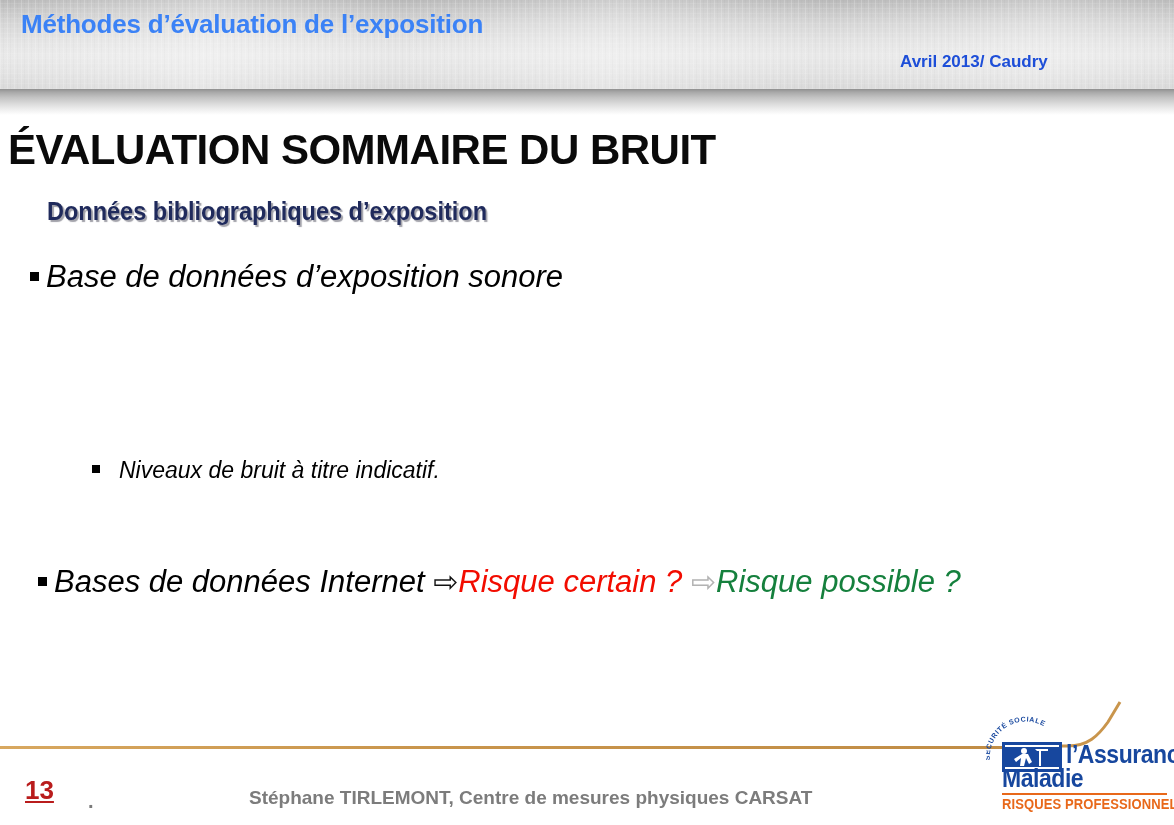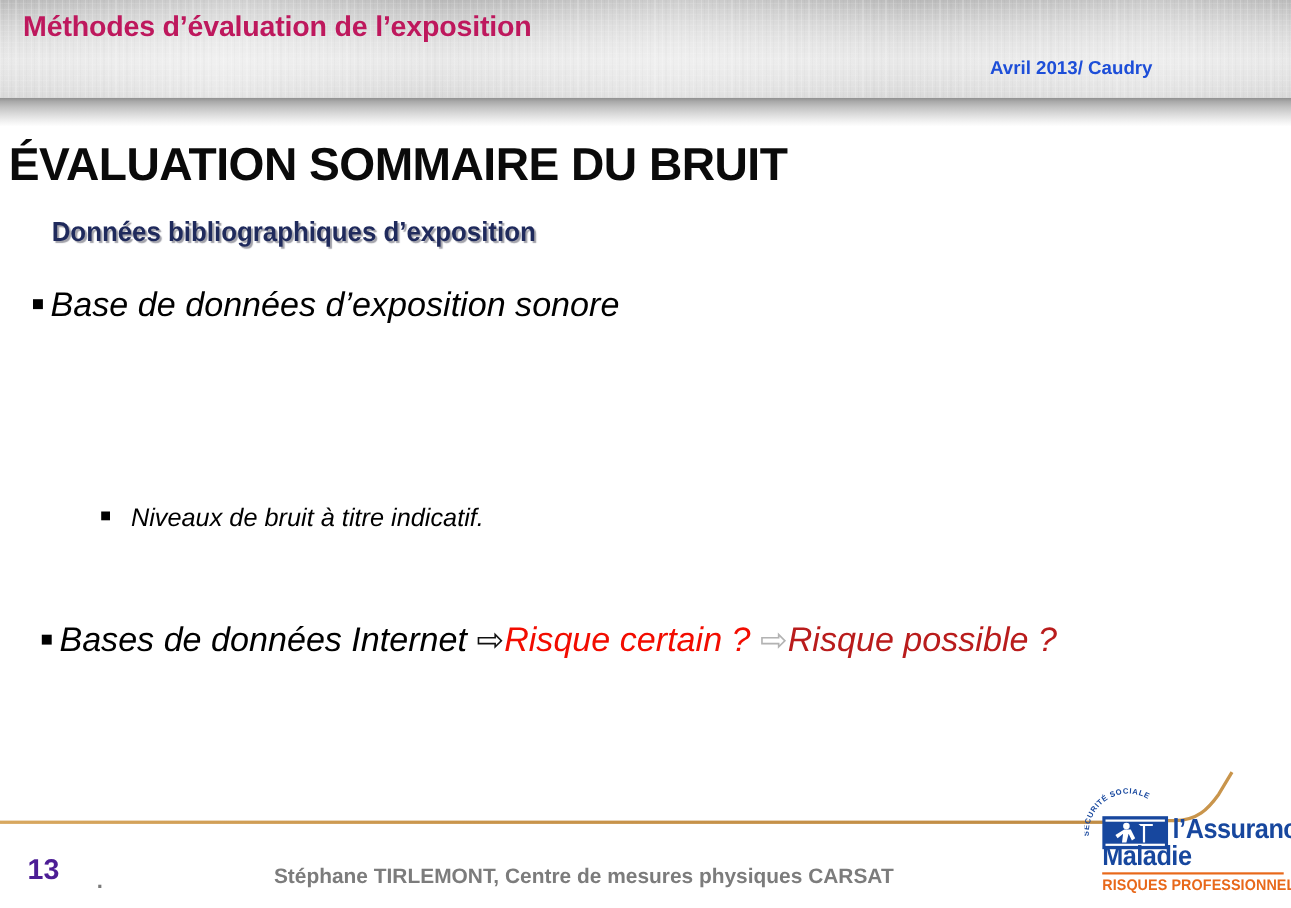--- a/index.html
+++ b/index.html
@@ -70,21 +70,21 @@
       #dadada 56%,
       #eeeeee 78%,
       #ffffff 100%);
   }
   #header-title {
     position: absolute;
     left: 21px;
     top: 9px;
     font-size: 26px;
     font-weight: bold;
-    color: #be185d;
+    color: #3b82f6;
     letter-spacing: -0.2px;
     white-space: nowrap;
   }
   #header-date {
     position: absolute;
     left: 900px;
     top: 52px;
     font-size: 17px;
     font-weight: 600;
     color: #1d4ed8;
@@ -175,21 +175,21 @@
     color: #111111;
     font-style: normal;
     font-size: 30px;
   }
   .arrow-gray {
     color: #b3b3b3;
     font-style: normal;
     font-size: 30px;
   }
   .risque-red   { color: #F20C00; }
-  .risque-dark  { color: #b91c1c; }
+  .risque-dark  { color: #15803d; }
 
   
   #footer-line {
     position: absolute;
     left: 0;
     top: 746px;
     width: 1060px;
     height: 3px;
     background: linear-gradient(to right, #d8a860 0%, #c9954c 40%, #c08c45 100%);
   }
@@ -199,21 +199,22 @@
     top: 700px;
     width: 160px;
     height: 60px;
   }
   #page-number {
     position: absolute;
     left: 25px;
     top: 775px;
     font-size: 26px;
     font-weight: bold;
-    color: #4c1d95;
+    color: #b91c1c;
+    text-decoration: underline;
   }
   #footer-dot {
     position: absolute;
     left: 88px;
     top: 790px;
     font-size: 20px;
     font-weight: bold;
     color: #7a7a7a;
   }
   #footer-text {

